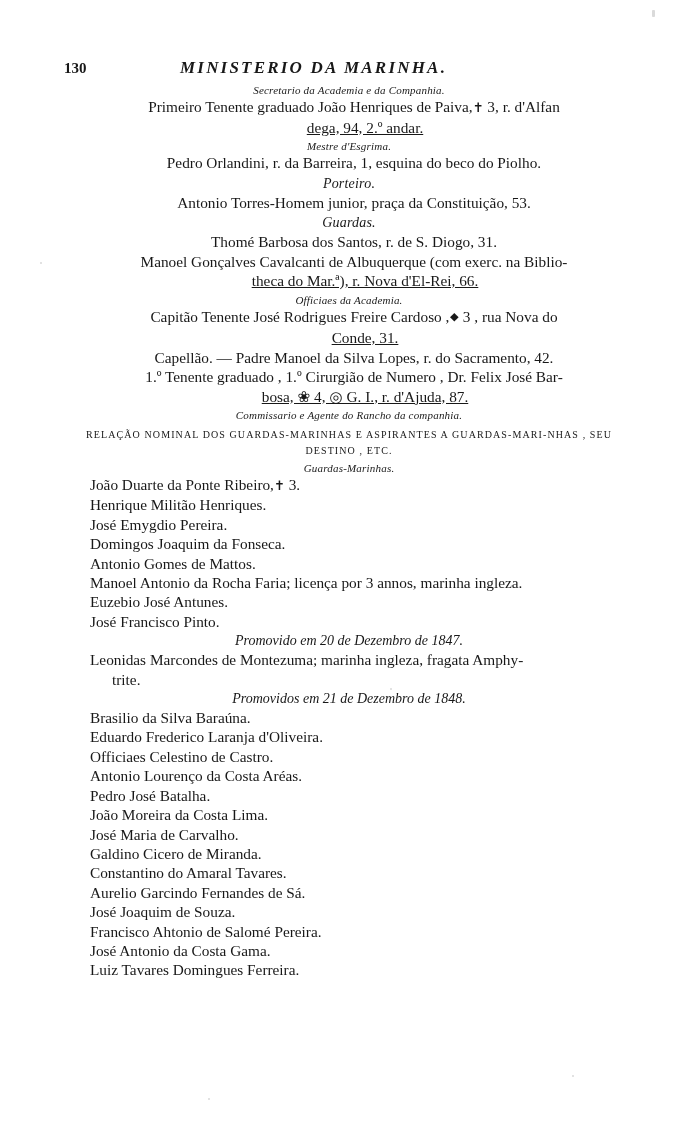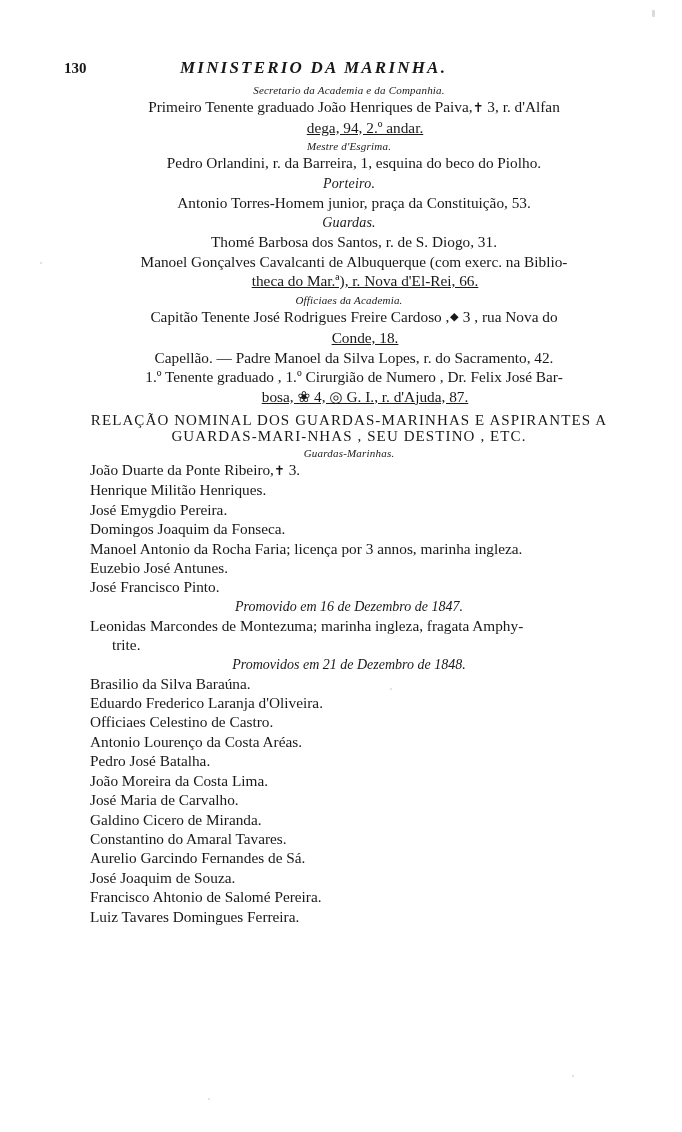--- a/index.html
+++ b/index.html
@@ -65,21 +65,21 @@
     padding-left: 26px;
     text-indent: -16px;
     text-align: center;
   }
   .entry .cont {
     display: block;
     padding-left: 22px;
     text-decoration: underline;
   }
   .relacao {
-    font-size: 15px;
+    font-size: 10px;
     letter-spacing: 1.1px;
     text-align: center;
     line-height: 16px;
     margin: 6px 0 2px 0;
     font-variant: small-caps;
     text-transform: uppercase;
   }
   .list-item {
     font-size: 15.3px;
     line-height: 19.4px;
@@ -127,52 +127,55 @@
   <p class="entry hang"><span>Pedro Orlandini, r. da Barreira, 1, esquina do beco do Piolho.</span></p>
 
   <div class="sec-head sm">Porteiro.</div>
   <p class="entry hang"><span>Antonio Torres-Homem junior, praça da Constituição, 53.</span></p>
 
   <div class="sec-head sm">Guardas.</div>
   <p class="entry hang"><span>Thomé Barbosa dos Santos, r. de S. Diogo, 31.</span></p>
   <p class="entry hang"><span>Manoel Gonçalves Cavalcanti de Albuquerque (com exerc. na Biblio-</span><span class="cont">theca do Mar.ª), r. Nova d'El-Rei, 66.</span></p>
 
   <div class="sec-head">Officiaes da Academia.</div>
-  <p class="entry hang"><span>Capitão Tenente José Rodrigues Freire Cardoso ,</span><span class="tiny-sym">⯁</span><span> 3 , rua Nova do</span><span class="cont">Conde, 18.</span></p>
+  <p class="entry hang"><span>Capitão Tenente José Rodrigues Freire Cardoso ,</span><span class="tiny-sym">⯁</span><span> 3 , rua Nova do</span><span class="cont">Conde, 31.</span></p>
   <p class="entry hang"><span>Capellão. — Padre Manoel da Silva Lopes, r. do Sacramento, 42.</span></p>
   <p class="entry hang"><span>1.º Tenente graduado , 1.º Cirurgião de Numero , Dr. Felix José Bar-</span><span class="cont">bosa, ❀ 4, ◎ G. I., r. d'Ajuda, 87.</span></p>
 
+  <div class="sec-head">Commissario e Agente do Rancho da companhia.</div>
 
   <div class="relacao">RELAÇÃO NOMINAL DOS GUARDAS-MARINHAS E ASPIRANTES A GUARDAS-MARI-NHAS , SEU DESTINO , ETC.</div>
 
   <div class="sec-head">Guardas-Marinhas.</div>
   <p class="list-item"><span>João Duarte da Ponte Ribeiro,</span><span class="cross">✝</span><span> 3.</span></p>
   <p class="list-item"><span>Henrique Militão Henriques.</span></p>
   <p class="list-item"><span>José Emygdio Pereira.</span></p>
   <p class="list-item"><span>Domingos Joaquim da Fonseca.</span></p>
+  <p class="list-item"><span>Antonio Gomes de Mattos.</span></p>
   <p class="list-item"><span>Manoel Antonio da Rocha Faria; licença por 3 annos, marinha ingleza.</span></p>
   <p class="list-item"><span>Euzebio José Antunes.</span></p>
   <p class="list-item"><span>José Francisco Pinto.</span></p>
 
-  <div class="promo">Promovido em 16 de Dezembro de 1847.</div>
+  <div class="promo">Promovido em 20 de Dezembro de 1847.</div>
   <p class="list-item"><span>Leonidas Marcondes de Montezuma; marinha ingleza, fragata Amphy-</span><span class="cont">trite.</span></p>
 
   <div class="promo">Promovidos em 21 de Dezembro de 1848.</div>
   <p class="list-item"><span>Brasilio da Silva Baraúna.</span></p>
   <p class="list-item"><span>Eduardo Frederico Laranja d'Oliveira.</span></p>
   <p class="list-item"><span>Officiaes Celestino de Castro.</span></p>
   <p class="list-item"><span>Antonio Lourenço da Costa Aréas.</span></p>
   <p class="list-item"><span>Pedro José Batalha.</span></p>
   <p class="list-item"><span>João Moreira da Costa Lima.</span></p>
   <p class="list-item"><span>José Maria de Carvalho.</span></p>
   <p class="list-item"><span>Galdino Cicero de Miranda.</span></p>
   <p class="list-item"><span>Constantino do Amaral Tavares.</span></p>
   <p class="list-item"><span>Aurelio Garcindo Fernandes de Sá.</span></p>
   <p class="list-item"><span>José Joaquim de Souza.</span></p>
   <p class="list-item"><span>Francisco Ahtonio de Salomé Pereira.</span></p>
+  <p class="list-item"><span>José Antonio da Costa Gama.</span></p>
   <p class="list-item"><span>Luiz Tavares Domingues Ferreira.</span></p>
 
   <div class="speck" style="left:640px;top:10px;width:3px;height:7px;border-radius:1px;"></div>
   <div class="speck" style="left:28px;top:262px;width:2px;height:2px;"></div>
   <div class="speck" style="left:378px;top:688px;width:2px;height:2px;"></div>
   <div class="speck" style="left:560px;top:1075px;width:2px;height:2px;"></div>
   <div class="speck" style="left:196px;top:1098px;width:2px;height:2px;"></div>
 </div>
 
 </body></html>

